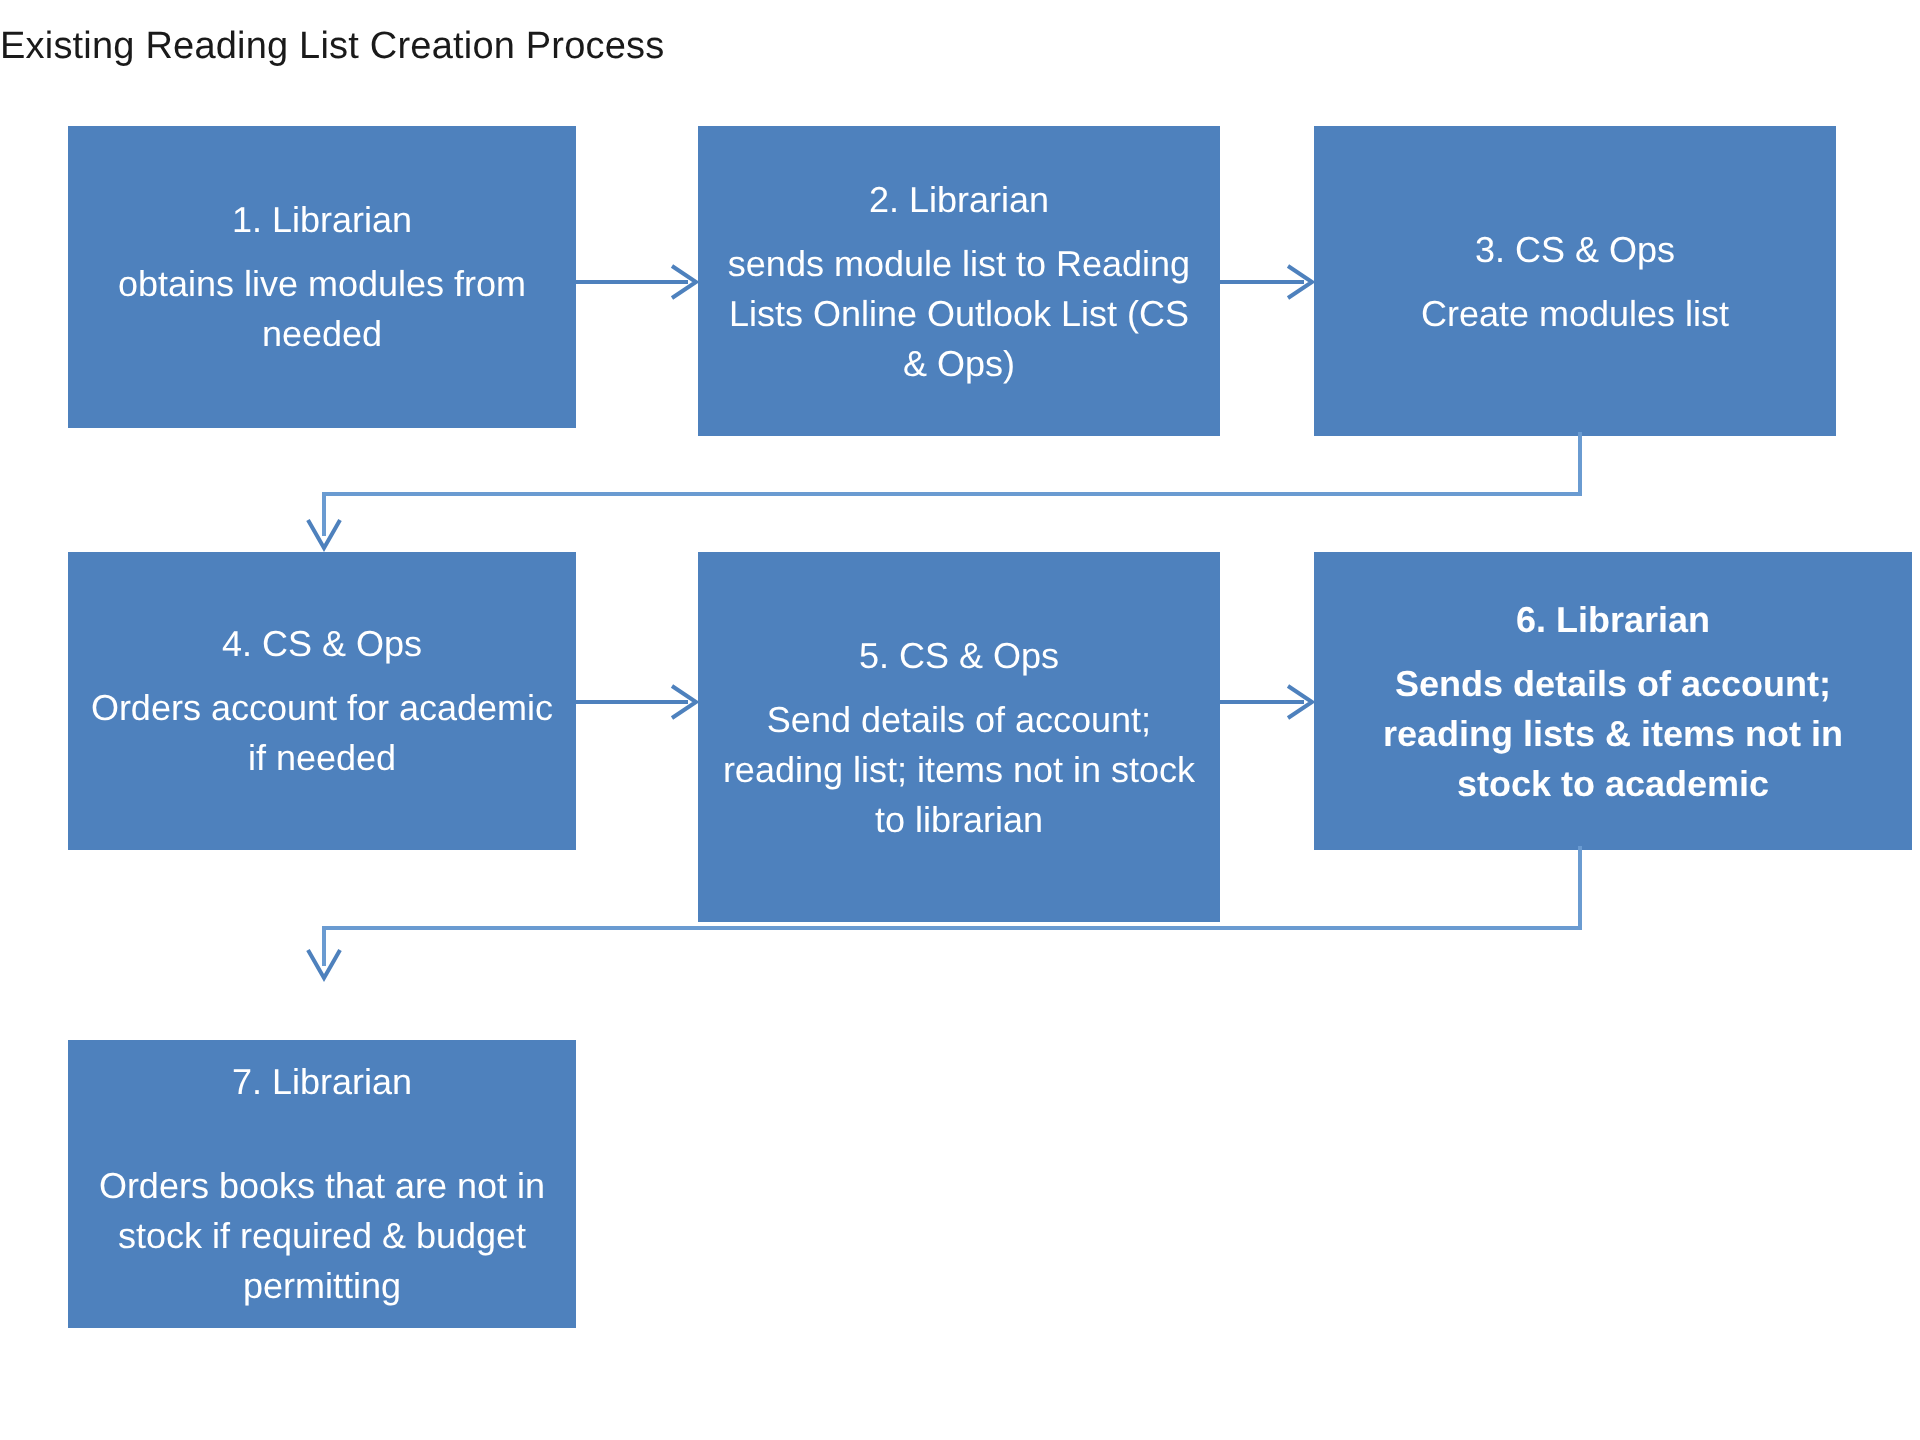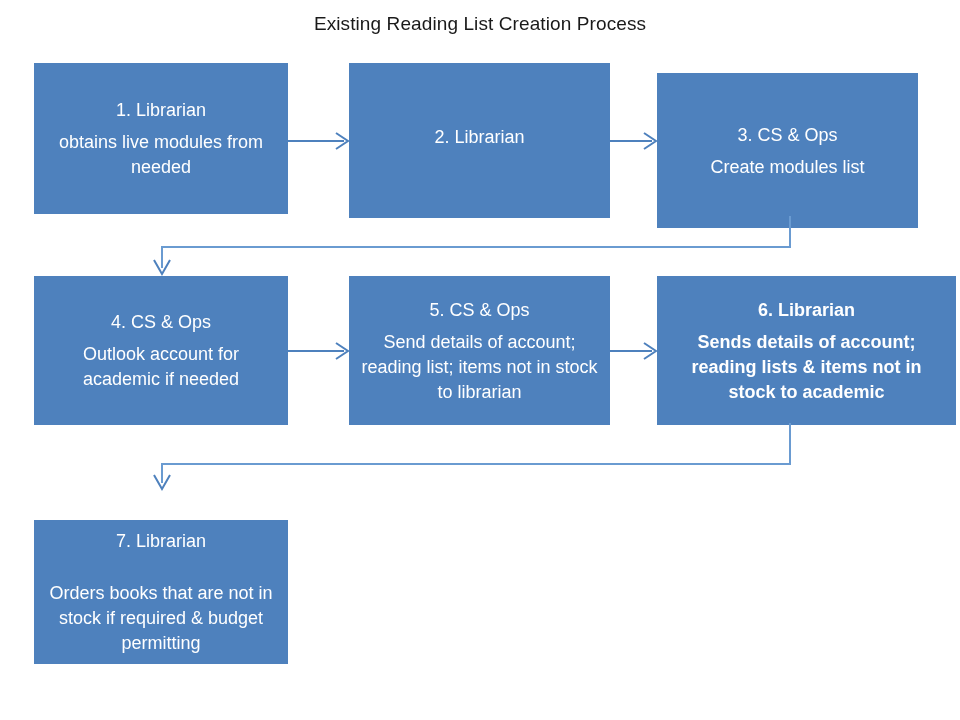--- a/index.html
+++ b/index.html
@@ -17,21 +17,21 @@
     position: relative;
     width: 960px;
     height: 720px;
     background: #ffffff;
   }
   #diagram-title {
     position: absolute;
     left: 0;
     top: 13px;
     width: 960px;
-    text-align: center;
+    text-align: left;
     font-size: 19px;
     color: #1a1a1a;
     letter-spacing: 0.1px;
     line-height: 22px;
   }
   .node {
     position: absolute;
     background: #4e81bd;
     color: #ffffff;
     display: flex;
@@ -49,24 +49,24 @@
     white-space: pre;
   }
   .node .node-body {
     font-size: 18px;
     line-height: 25px;
     white-space: pre-line;
   }
   
   #node-1 { left: 34px;  top: 63px;  width: 254px; height: 151px; }
   #node-2 { left: 349px; top: 63px;  width: 261px; height: 155px; align-items: center; }
-  #node-3 { left: 657px; top: 63px;  width: 261px; height: 155px; margin-top: 10px; }
+  #node-3 { left: 657px; top: 63px;  width: 261px; height: 155px; }
   
   #node-4 { left: 34px;  top: 276px; width: 254px; height: 149px; }
-  #node-5 { left: 349px; top: 276px; width: 261px; height: 149px; }
+  #node-5 { left: 349px; top: 276px; width: 261px; height: 185px; }
   #node-6 { left: 657px; top: 276px; width: 299px; height: 149px; font-weight: bold; }
   
   #node-7 { left: 34px;  top: 520px; width: 254px; height: 144px; gap: 20px; }
 
   .connector {
     position: absolute;
     pointer-events: none;
   }
   #conn-1-2 { left: 286px; top: 120px; width: 68px; height: 42px; }
   #conn-2-3 { left: 608px; top: 120px; width: 54px; height: 42px; }
@@ -82,30 +82,31 @@
 
   <div id="diagram-title">Existing Reading List Creation Process</div>
 
   <div class="node" id="node-1">
     <div class="node-head">1. Librarian</div>
     <div class="node-body">obtains live modules from needed</div>
   </div>
 
   <div class="node" id="node-2">
     <div class="node-head">2. Librarian</div>
+    <div class="node-body">sends  module list to Reading Lists Online Outlook List (CS &amp; Ops)</div>
   </div>
 
   <div class="node" id="node-3">
     <div class="node-head">3. CS &amp; Ops</div>
     <div class="node-body">Create modules list</div>
   </div>
 
   <div class="node" id="node-4">
     <div class="node-head">4. CS &amp; Ops</div>
-    <div class="node-body">Outlook account for academic if needed</div>
+    <div class="node-body">Orders account for academic if needed</div>
   </div>
 
   <div class="node" id="node-5">
     <div class="node-head">5. CS &amp; Ops</div>
     <div class="node-body">Send details of account; reading list; items not in stock to librarian</div>
   </div>
 
   <div class="node" id="node-6">
     <div class="node-head">6. Librarian</div>
     <div class="node-body">Sends details of account; reading lists &amp; items not in stock to academic</div>

